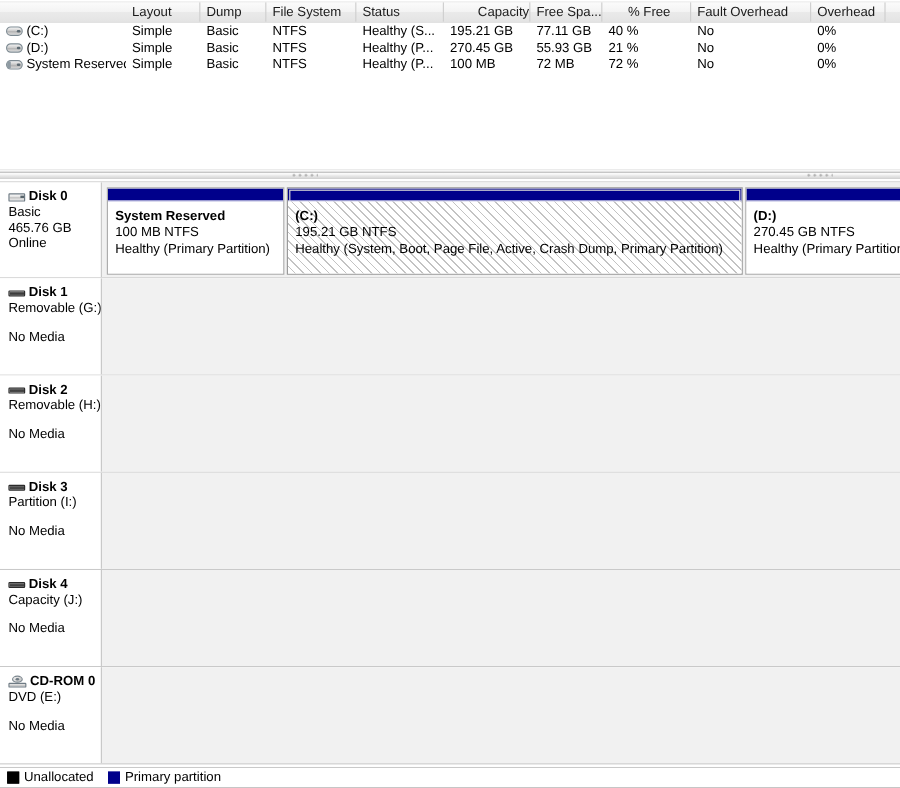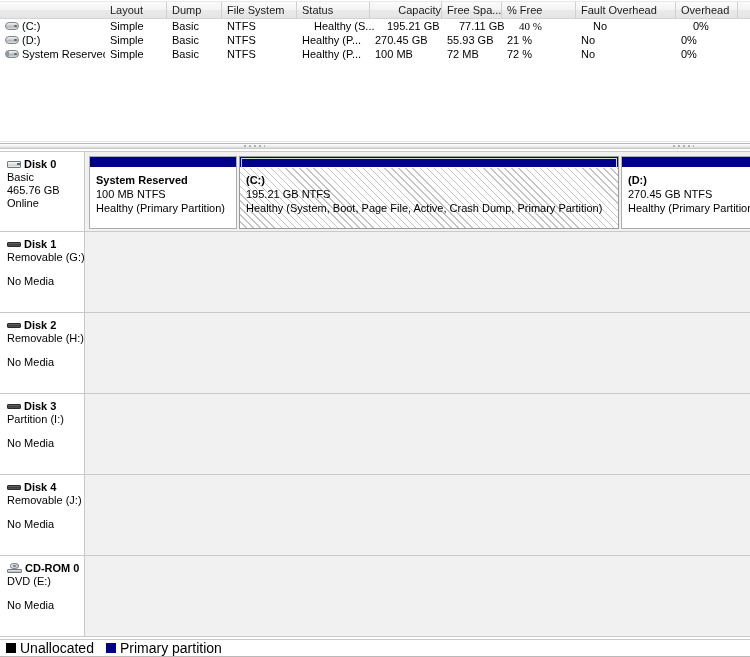--- a/index.html
+++ b/index.html
@@ -275,21 +275,21 @@
   .legend {
     height: 18px;
     flex: none;
     display: flex;
     align-items: center;
     padding-left: 6px;
     gap: 4px;
     background: #ffffff;
     border-top: 1px solid #c9c9c9;
     border-bottom: 1px solid #b9b9b9;
-    font-size: 14px;
+    font-size: 11px;
   }
   .legend .item { display: flex; align-items: center; gap: 4px; margin-right: 8px; }
   .legend .sw { width: 10px; height: 10px; border: 1px solid #3a3a3a; flex: none; }
   .legend .sw.unalloc { background: #000000; border-color: #000000; }
   .legend .sw.primary { background: #00008b; border-color: #00008b; }
   .legend .lbl { color: #000; white-space: nowrap; }
 </style>
 </head>
 <body>
 
@@ -311,21 +311,21 @@
         </div>
         <div class="hcell" style="width: 73px; flex: 0 0 73px;">
           <span>Status</span>
         </div>
         <div class="hcell" style="width: 72px; flex: 0 0 72px; justify-content: flex-end;">
           <span>Capacity</span>
         </div>
         <div class="hcell" style="width: 60px; flex: 0 0 60px;">
           <span>Free Spa...</span>
         </div>
-        <div class="hcell" style="width: 74px; flex: 0 0 74px;">
+        <div class="hcell" style="width: 74px; flex: 0 0 74px; justify-content: center;">
           <span>% Free</span>
         </div>
         <div class="hcell" style="width: 100px; flex: 0 0 100px;">
           <span>Fault Overhead</span>
         </div>
         <div class="hcell" style="width: 62px; flex: 0 0 62px; align-items: center;">
           <span>Overhead</span>
         </div>
         <div class="hcell" style="width: 12px; flex: 0 0 12px;">
           <span></span>
@@ -342,30 +342,30 @@
           </div>
           <div class="cell" style="width: 62px; flex: 0 0 62px;">
             <span>Simple</span>
           </div>
           <div class="cell" style="width: 55px; flex: 0 0 55px;">
             <span>Basic</span>
           </div>
           <div class="cell" style="width: 75px; flex: 0 0 75px;">
             <span>NTFS</span>
           </div>
-          <div class="cell" style="width: 73px; flex: 0 0 73px; margin-left: 12px;">
+          <div class="cell" style="width: 73px; flex: 0 0 73px;">
             <span>Healthy (S...</span>
           </div>
           <div class="cell" style="width: 72px; flex: 0 0 72px;">
             <span>195.21 GB</span>
           </div>
           <div class="cell" style="width: 60px; flex: 0 0 60px;">
             <span>77.11 GB</span>
           </div>
-          <div class="cell" style="width: 74px; flex: 0 0 74px; font-family: Liberation Serif, serif;">
+          <div class="cell" style="width: 74px; flex: 0 0 74px;">
             <span>40 %</span>
           </div>
           <div class="cell" style="width: 100px; flex: 0 0 100px;">
             <span>No</span>
           </div>
           <div class="cell" style="width: 62px; flex: 0 0 62px;">
             <span>0%</span>
           </div>
           <div class="cell" style="width: 12px; flex: 0 0 12px;"></div>
         </div>
@@ -535,21 +535,21 @@
         <div class="disk-bars empty"></div>
       </div>
       <div class="disk-row">
         <div class="disk-info">
           <div class="dtitle">
             <span class="dicon rem">
               <span class="plate"></span>
             </span>
             <span>Disk 4</span>
           </div>
-          <div class="dline">Removable (J:)</div>
+          <div class="dline">Capacity (J:)</div>
           <div class="dline gap">No Media</div>
         </div>
         <div class="disk-bars empty"></div>
       </div>
       <div class="disk-row">
         <div class="disk-info">
           <div class="dtitle">
             <span class="dicon cd">
               <span class="disc"></span>
               <span class="hub"></span>

